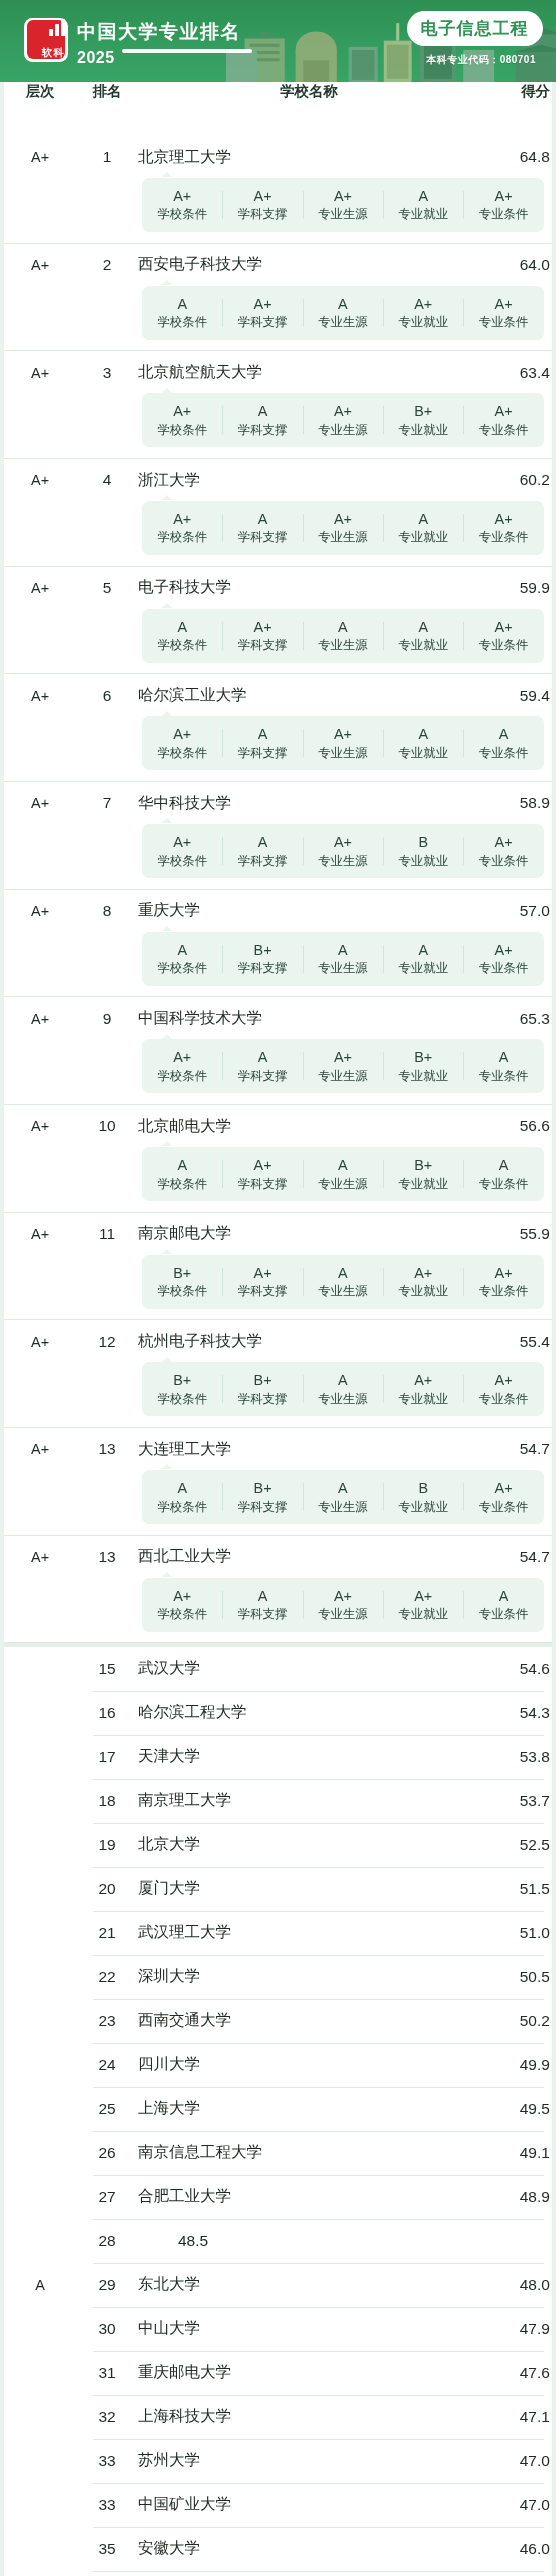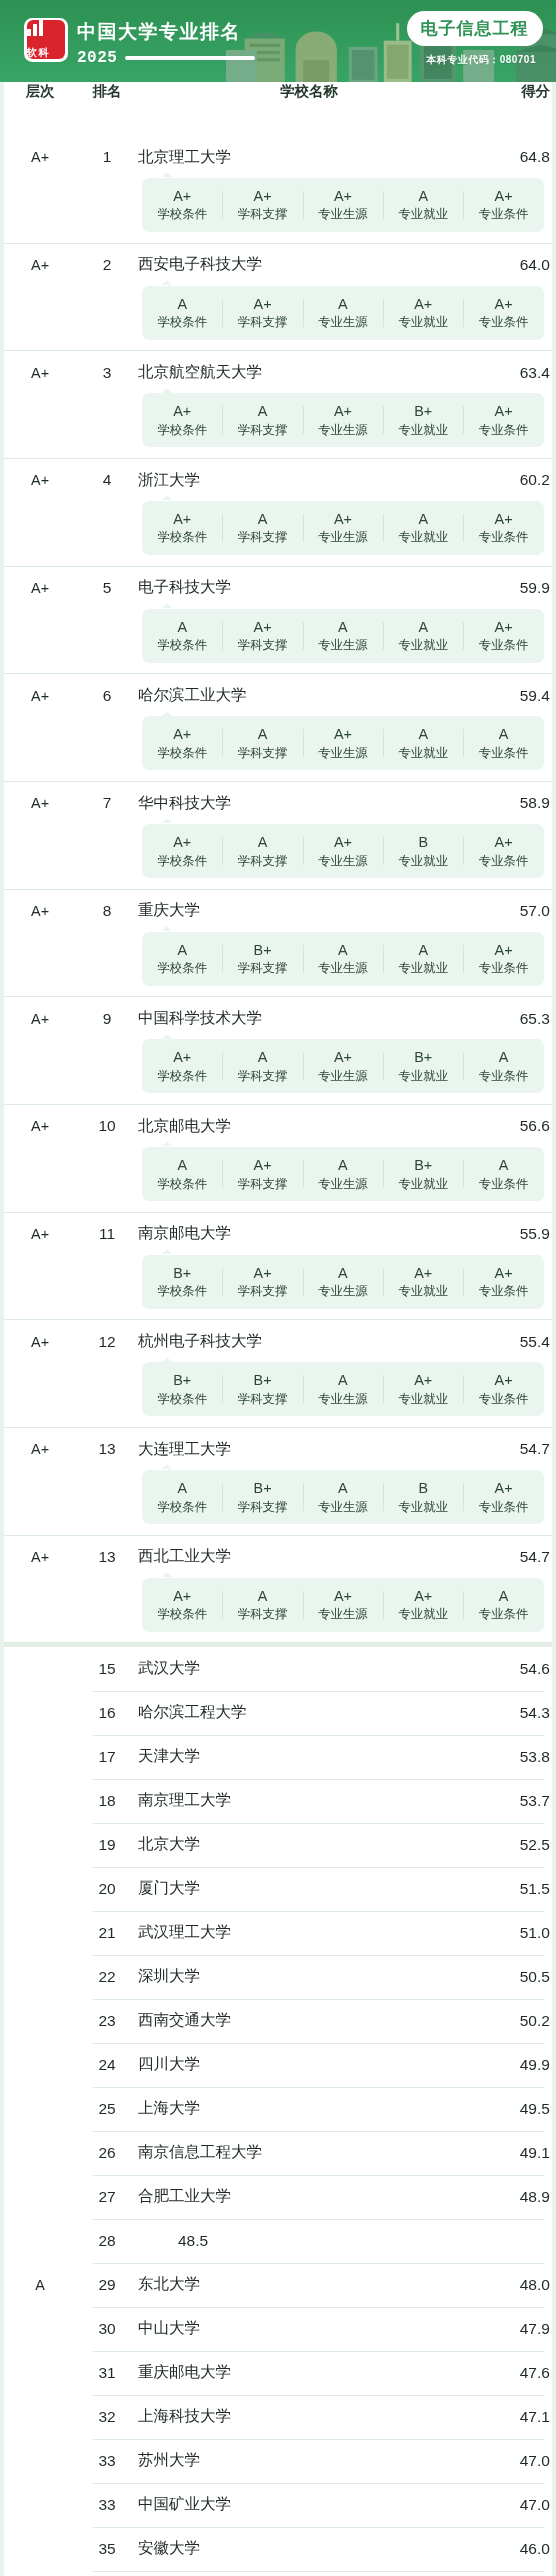--- a/index.html
+++ b/index.html
@@ -22,32 +22,32 @@
   .logo {
     position:absolute; left:24px; top:17.5px;
     width:44px; height:44px;
     background:#fff; border-radius:8.2px;
     padding:2.6px; box-sizing:border-box;
     z-index:2;
   }
   .logo-inner {
     width:100%; height:100%;
     background:#d9242b; border-radius:6.2px;
-    display:flex; flex-direction:column; align-items:flex-start; justify-content:center;gap:8px;
+    display:flex; flex-direction:column; align-items:flex-end; justify-content:center;gap:8px;
   }
   .logo-bars { display:flex; align-items:flex-end; gap:2.1px; height:16.5px; margin-bottom:2.1px; }
   .logo-bars i { display:block; width:4.1px; background:#fff; border-radius:0.5px; }
   .logo-bars i:nth-child(1){ height:7.2px; }
   .logo-bars i:nth-child(2){ height:12px; }
   .logo-bars i:nth-child(3){ height:16.5px; }
   .logo-text { color:#fff; font-size:10.3px; font-weight:700; letter-spacing:1.5px; }
 
   .title-block { position:absolute; left:77px; top:18.5px; color:#fff; z-index:2; }
   .title { font-size:19px; font-weight:700; letter-spacing:1.5px; }
-  .year-line { display:flex; align-items:center; margin-top:4.6px;font-family:Liberation Mono, monospace; }
+  .year-line { display:flex; align-items:flex-start; margin-top:4.6px; }
   .year { font-size:16px; font-weight:700; letter-spacing:0.5px; }
   .year-bar { width:130px; height:4.1px; background:#fff; border-radius:2.1px; margin-left:7.2px; }
 
   .badge {
     position:absolute; right:13.4px; top:11.3px; z-index:2;
     background:#fff; color:#2e9355;
     font-size:17px; font-weight:700; letter-spacing:1px;
     padding:5.7px 14px; border-radius:18.5px;
   }
   .major-code {

